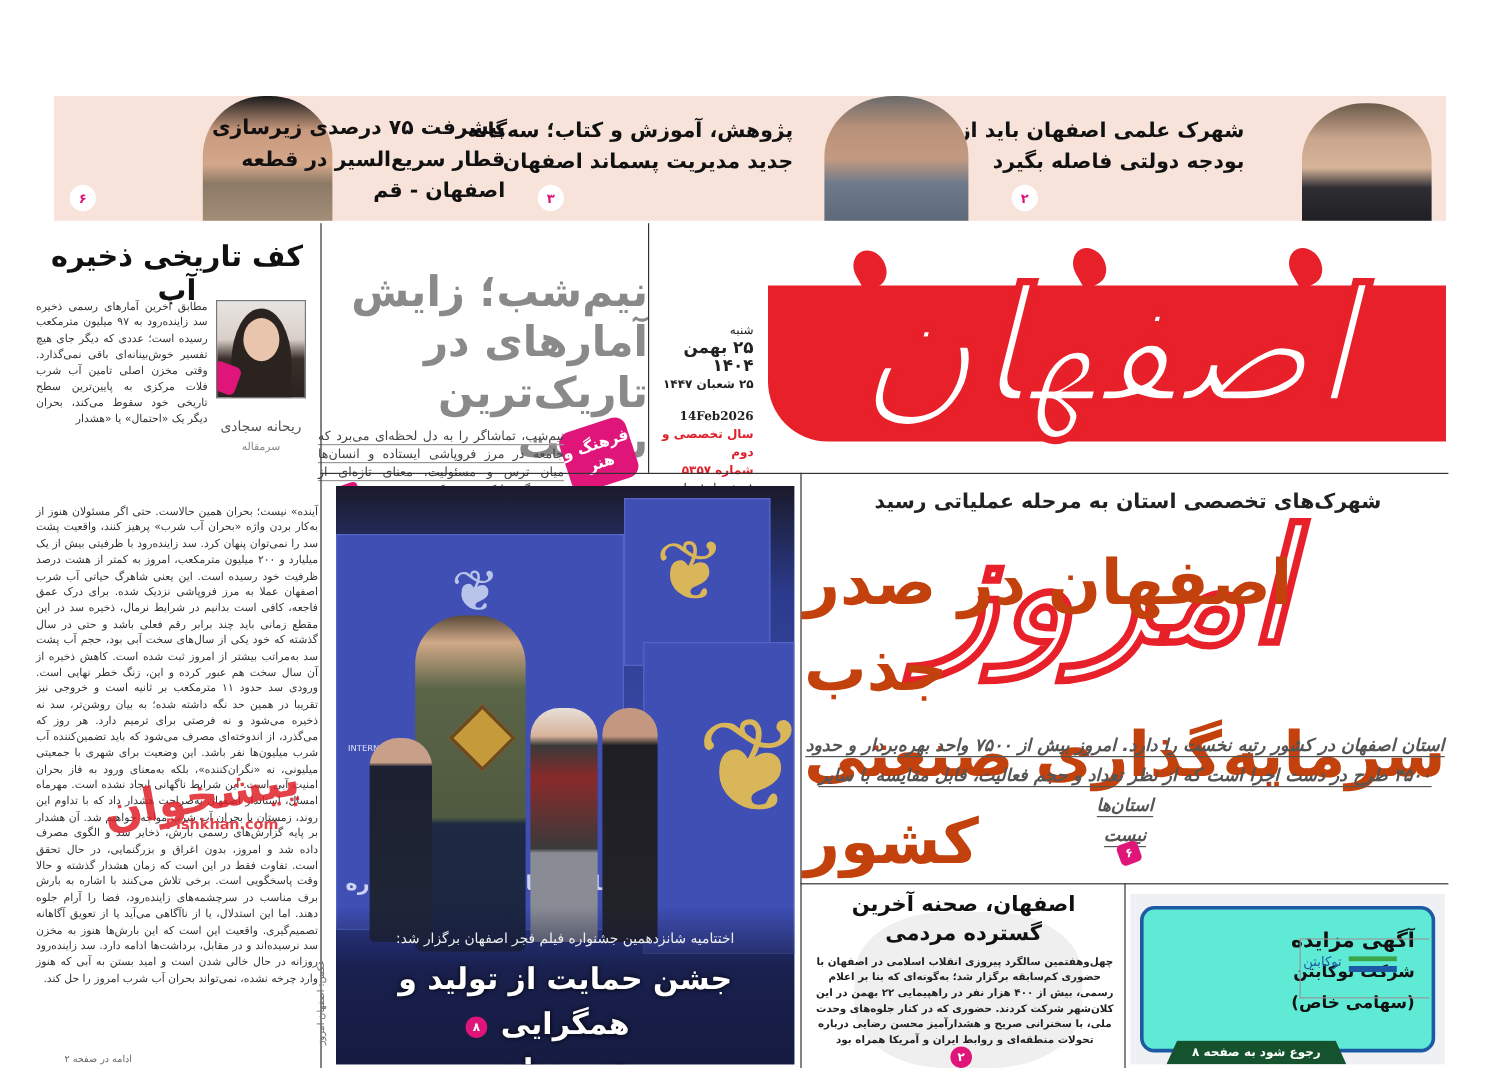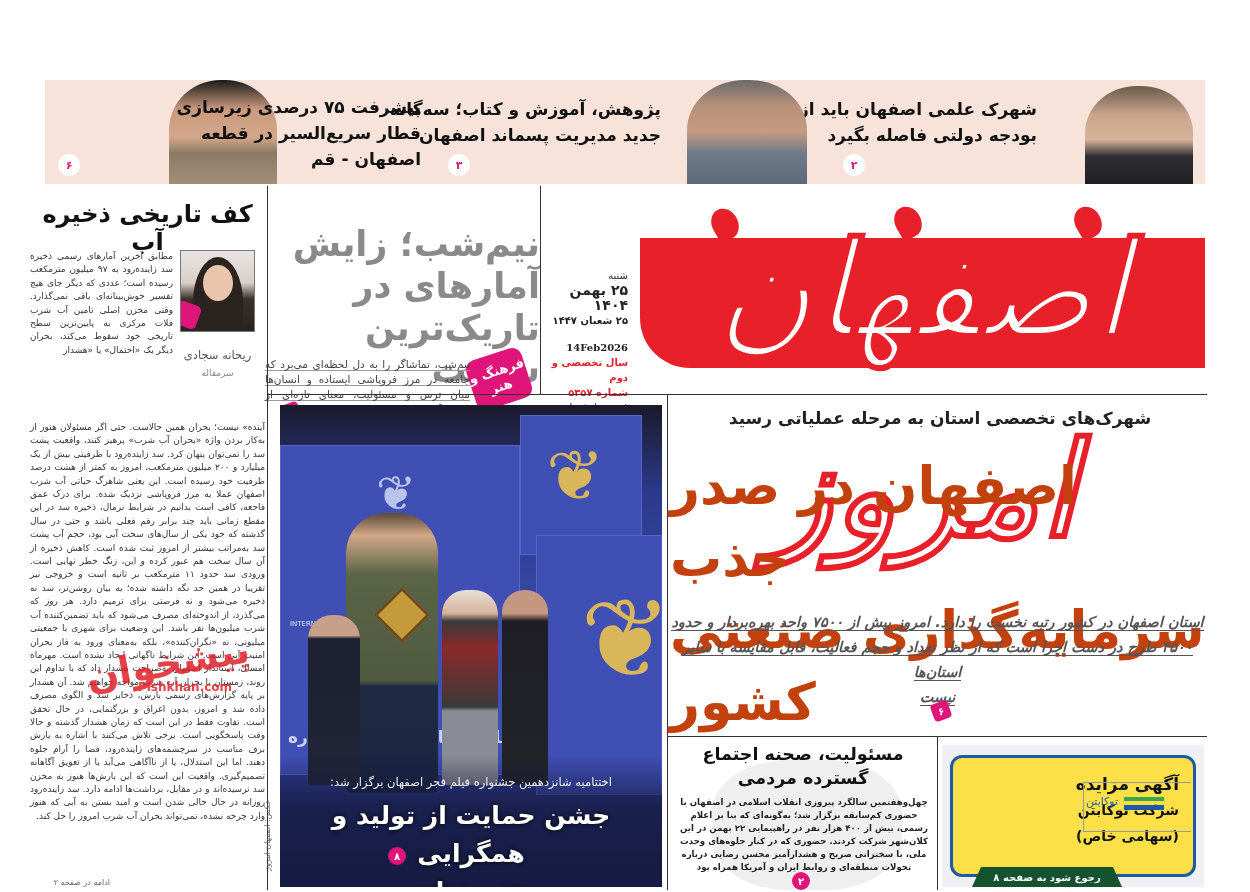--- a/index.html
+++ b/index.html
@@ -68,21 +68,21 @@
   .main .lead span { border-bottom: 1px solid #555; }
 
   
   .sec { left: 672px; top: 740px; width: 262px; height: 148px; }
   .sec .blob { position: absolute; left: 40px; top: 20px; width: 190px; height: 130px; background: #efefef; border-radius: 40%; }
   .sec .title { position: absolute; left: 0; top: 2px; width: 262px; text-align: center; font-weight: bold; font-size: 17.5px; line-height: 24px; color: #111; }
   .sec .body { position: absolute; left: 4px; top: 56px; width: 256px; text-align: center; font-size: 8.6px; line-height: 13px; font-weight: bold; color: #222; }
 
   
   .ad { left: 942px; top: 745px; width: 262px; height: 142px; background: #eef0f4; }
-  .ad .frame { position: absolute; left: 8px; top: 10px; width: 246px; height: 122px; border: 3px solid #1d5aa6; border-radius: 12px; background: #fde047; }
+  .ad .frame { position: absolute; left: 8px; top: 10px; width: 246px; height: 122px; border: 3px solid #1d5aa6; border-radius: 12px; background: #5eead4; }
   .ad .t1 { position: absolute; right: 14px; top: 16px; font-weight: bold; font-size: 17px; color: #111; }
   .ad .t2 { position: absolute; right: 14px; top: 44px; font-weight: bold; font-size: 14px; color: #111; }
   .ad .t3 { position: absolute; right: 14px; top: 70px; font-weight: bold; font-size: 14px; color: #111; }
   .ad .logo { position: absolute; left: 136px; top: 50px; width: 108px; height: 50px; border-left: 1px solid #999; border-top: 1px solid #999; border-bottom: 1px solid #999; }
   .ad .logo .g { position: absolute; left: 40px; top: 14px; width: 40px; height: 4px; background: #3aa64a; }
   .ad .logo .b { position: absolute; left: 40px; top: 22px; width: 40px; height: 5px; background: #1d5aa6; }
   .ad .logo .script { position: absolute; left: 2px; top: 12px; font-size: 11px; color: #1d5aa6; }
   .ad .ribbon { position: absolute; left: 30px; bottom: 0; width: 150px; height: 20px; background: #14532d; color: #fff; font-size: 10px; font-weight: bold; display: flex; align-items: center; justify-content: center; clip-path: polygon(6% 0, 94% 0, 100% 100%, 0 100%); }
 </style>
 </head>
@@ -210,21 +210,21 @@
     <div><span>استان اصفهان در کشور رتبه نخست را دارد. امروز بیش از ۷۵۰۰ واحد بهره‌بردار و حدود</span></div>
     <div><span>۴۵۰۰ طرح در دست اجرا است که از نظر تعداد و حجم فعالیت، قابل مقایسه با سایر استان‌ها</span></div>
     <div><span>نیست</span></div>
   </div>
   <div class="num-pink" style="left:262px; top:302px;">۶</div>
 </div>
 
 <div class="abs sec">
   <div class="blob"></div>
   <div class="title">
-    <div>مسئولیت، صحنه اجتماع</div>
+    <div>اصفهان، صحنه آخرین</div>
     <div>گسترده مردمی</div>
   </div>
   <div class="body">چهل‌وهفتمین سالگرد پیروزی انقلاب اسلامی در اصفهان با حضوری کم‌سابقه برگزار شد؛ به‌گونه‌ای که بنا بر اعلام رسمی، بیش از ۴۰۰ هزار نفر در راهپیمایی ۲۲ بهمن در این کلان‌شهر شرکت کردند. حضوری که در کنار جلوه‌های وحدت ملی، با سخنرانی صریح و هشدارآمیز محسن رضایی درباره تحولات منطقه‌ای و روابط ایران و آمریکا همراه بود</div>
   <div class="num-pink" style="left:120px; top:132px; border-radius:50%; transform:none;">۲</div>
 </div>
 
 <div class="abs ad">
   <div class="frame">
     <div class="t1">آگهی مزایده</div>
     <div class="t2">شرکت توکابتن</div>

